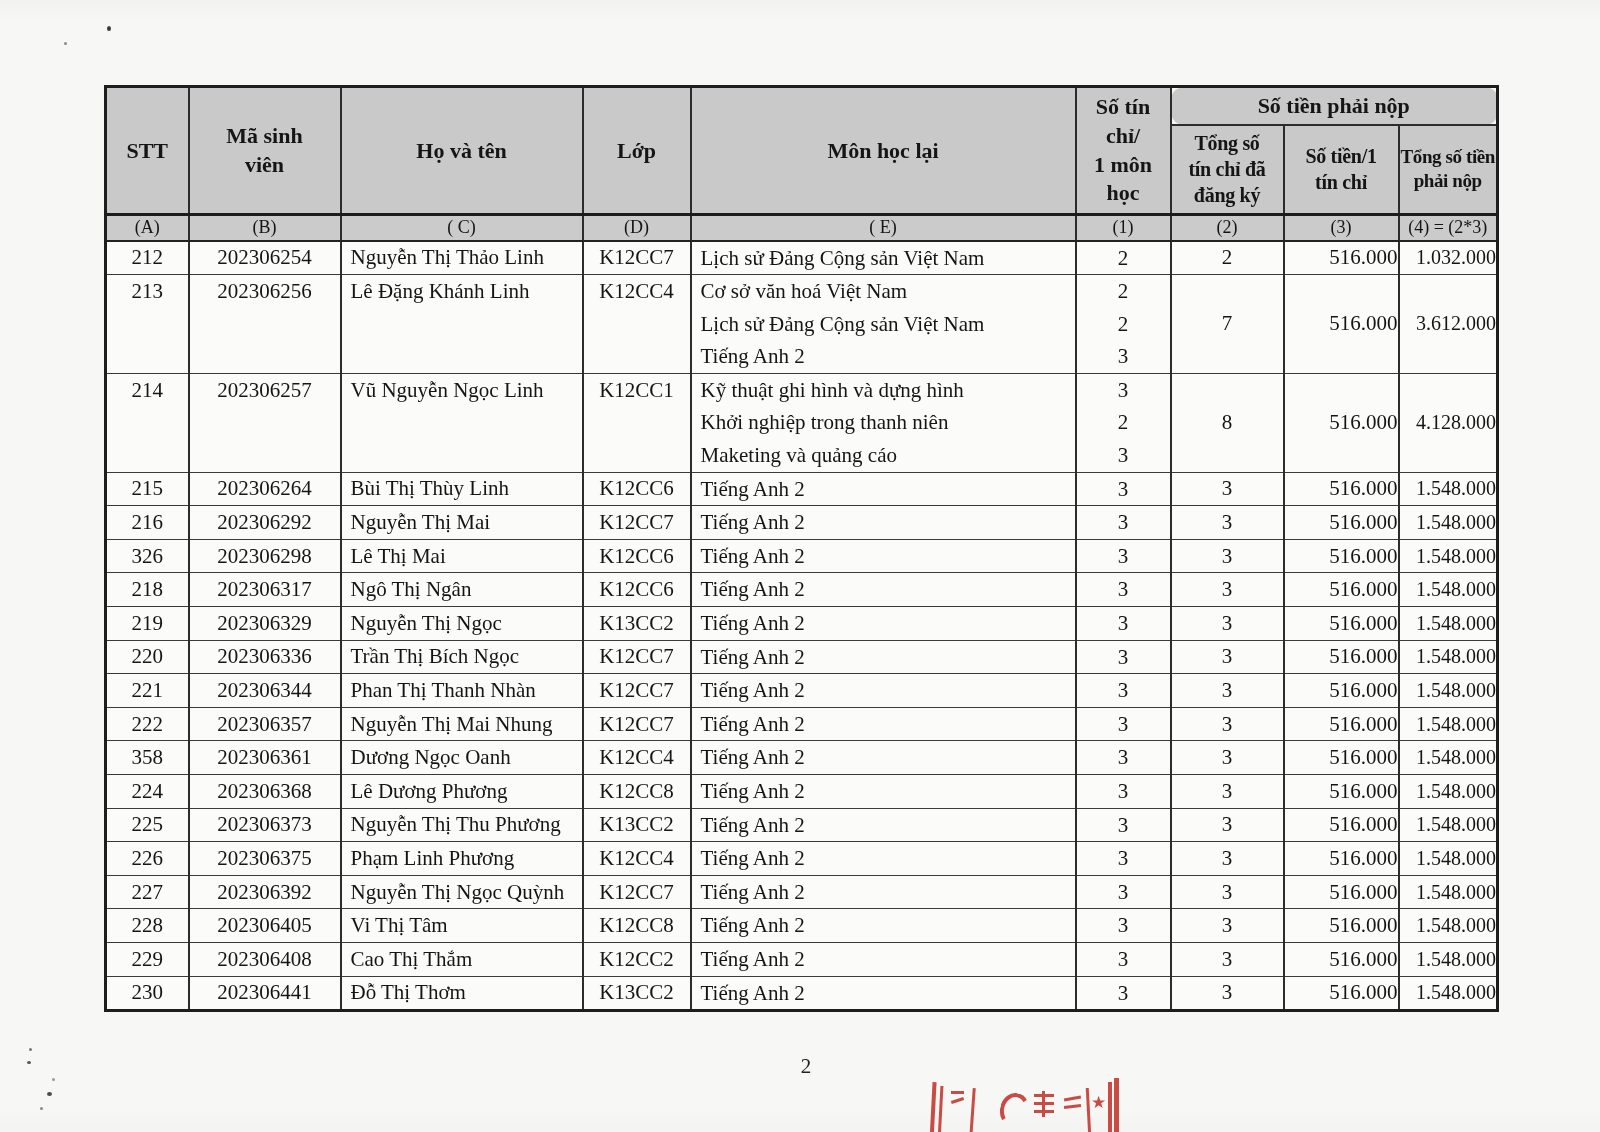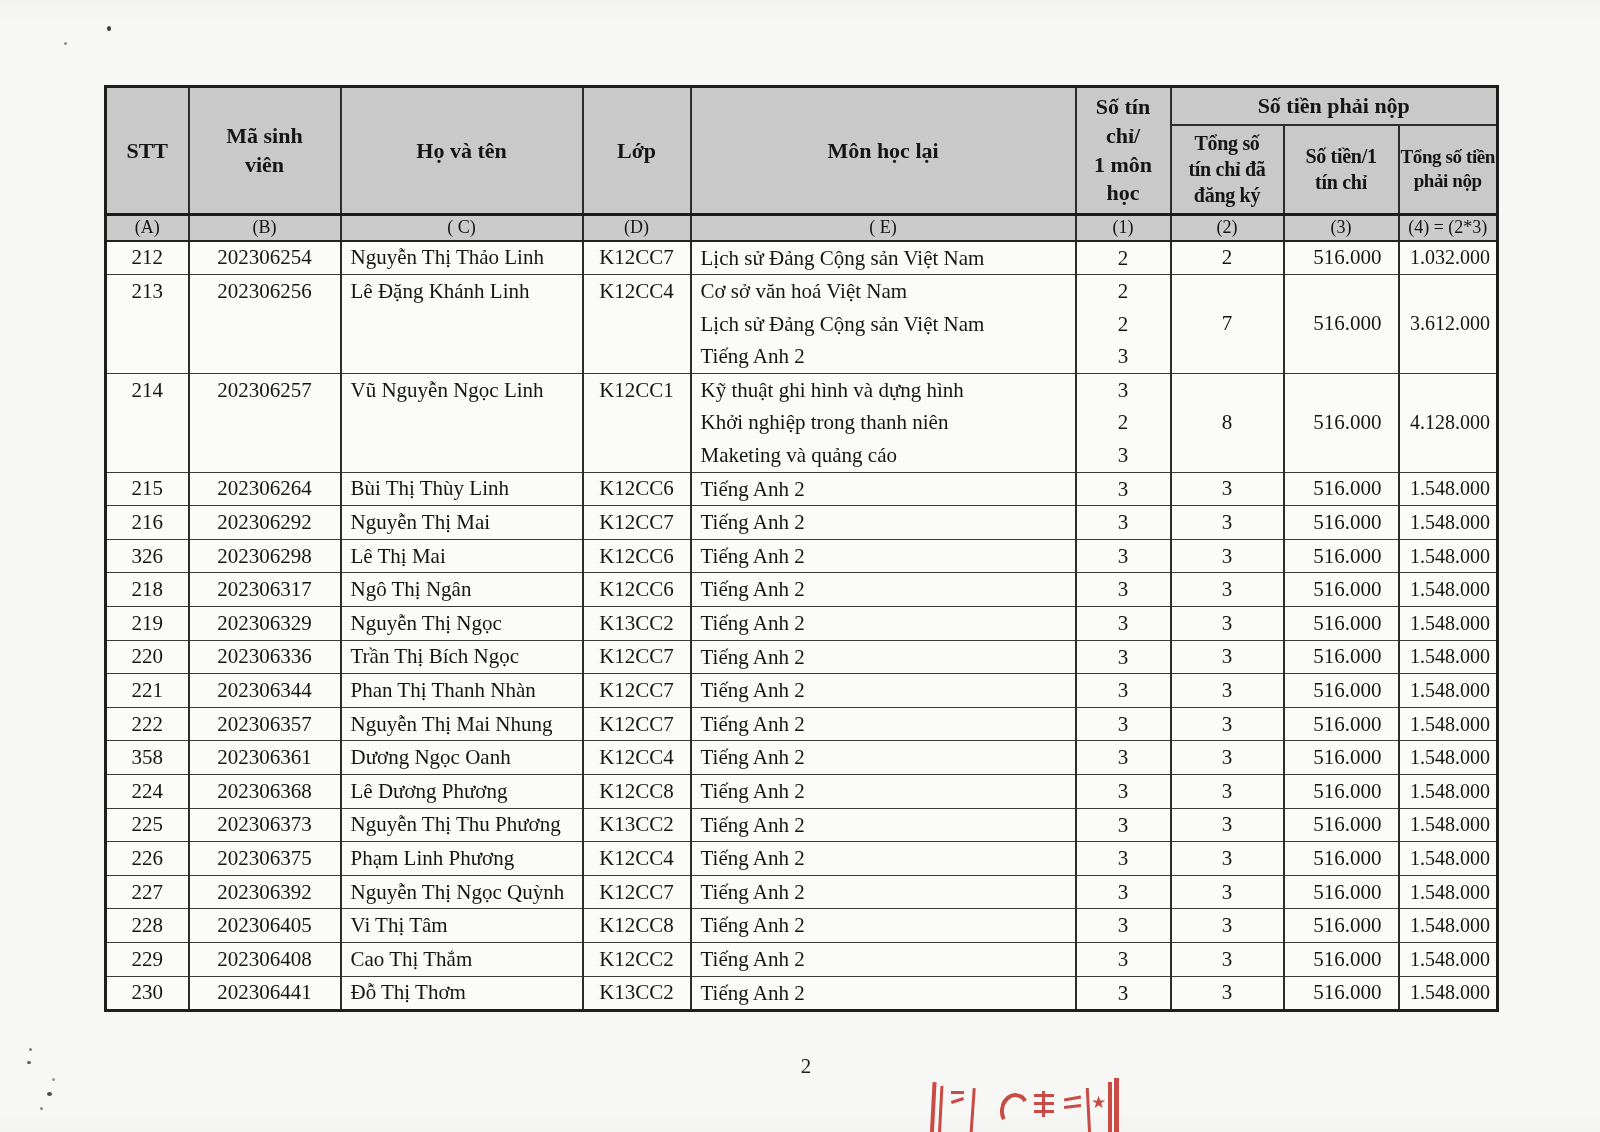--- a/index.html
+++ b/index.html
@@ -15,43 +15,43 @@
   }
   table.fee-table {
     position:absolute; left:104px; top:85px; width:1392px;
     border-collapse:collapse; table-layout:fixed;
     border:3px solid #1e1e1e;
   }
   th,td { border:2px solid #2c2c2c; padding:0; }
   thead th { background:#c9c9c9; font-weight:bold; text-align:center; vertical-align:middle; }
   tr.h1 { height:38px; }
   .h1 th { font-size:22px;margin-left:12px; }
-  .h1 th.group { border-bottom:2px solid #2c2c2c; }
+  .h1 th.group { border-bottom:2px solid #2c2c2c;border-radius:13px; }
   .h1 th[rowspan] { border-bottom:3px solid #1c1c1c; }
   tr.h2 { height:90px; }
   .h2 th { font-size:20px; letter-spacing:-0.3px; border-bottom:3px solid #1c1c1c; }
   .h2 th.tight { font-size:19px; letter-spacing:-0.4px; }
   tr.h3 { height:26px; }
   .h3 th { background:#cbcbcb; font-weight:normal; font-size:18px; border-bottom:2px solid #222; }
   .pre { white-space:pre-line; line-height:1.3; }
   tbody { background:#fbfbf9; }
   tbody td {
     font-size:21px; vertical-align:middle;
     border-top:1px solid #3a3a3a; border-bottom:1px solid #3a3a3a;
     border-left:2px solid #2c2c2c; border-right:2px solid #2c2c2c;
   }
   tr.single { height:32.6px; }
   .line { height:32.6px; line-height:32.6px; overflow:hidden; white-space:nowrap; }
   .c-stt,.c-id,.c-lop,.c-total { text-align:center; }
   .c-name { text-align:left; padding-left:9px; white-space:nowrap; overflow:hidden;margin-left:24px; }
   .c-subj,.c-cred { vertical-align:top;margin-top:12px; }
   .c-subj .line { padding-left:9px; text-align:left; }
   .c-cred .line { text-align:center; }
-  .c-price { text-align:right; padding-right:16px; }
-  .c-amount { text-align:right; padding-right:6px; font-size:20px; }
+  .c-price { text-align:right; }
+  .c-amount { text-align:right; font-size:20px; }
   tr.multi .c-stt, tr.multi .c-id, tr.multi .c-name, tr.multi .c-lop {
     vertical-align:top; line-height:32.6px;
   }
   .page-number {
     position:absolute; left:778px; top:1054px; width:56px;
     text-align:center; font-size:21px; color:#222;
   }
   
   .speck { position:absolute; border-radius:50%; }
   

